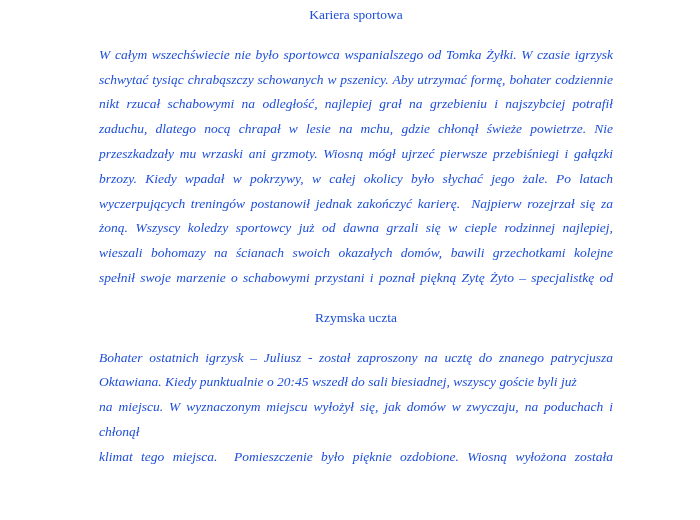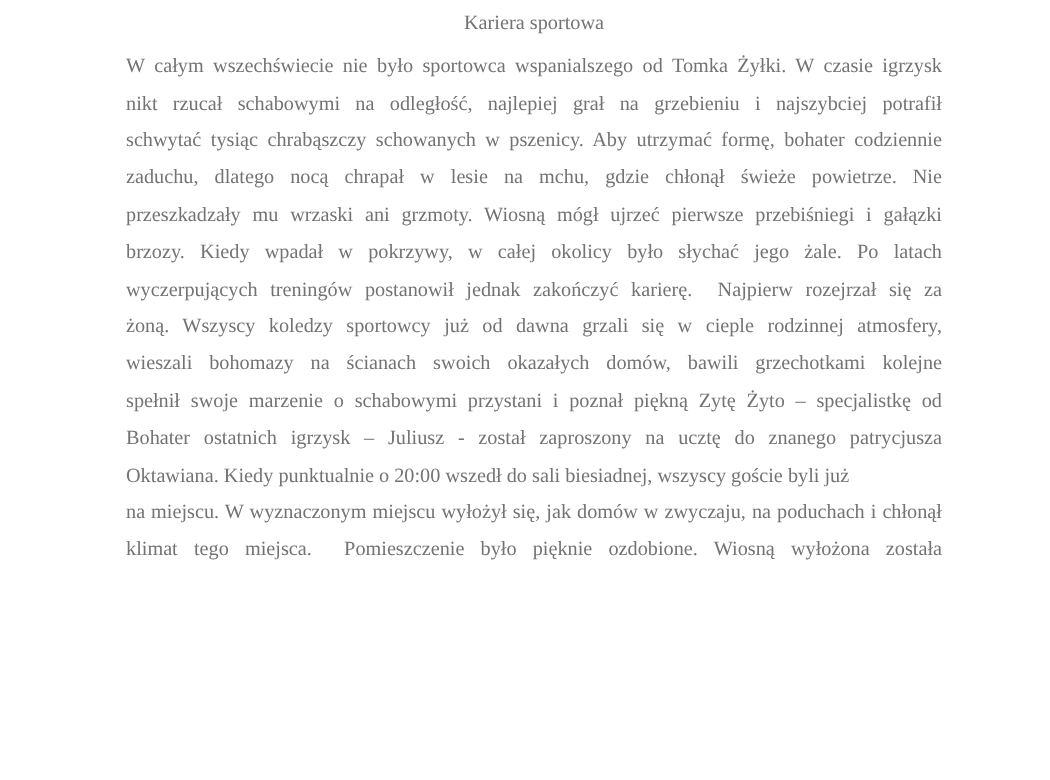--- a/index.html
+++ b/index.html
@@ -13,72 +13,74 @@
     overflow: hidden;
   }
   .page {
     box-sizing: border-box;
     width: 700px;
     height: 520px;
     padding: 3px 72px 0 84px;
     background: #ffffff;
     font-family: "Liberation Serif", "DejaVu Serif", serif;
     font-size: 13.5px;
-    color: #737373;
+    color: #1d4ed8;
   }
   .heading {
     margin: 0;
     padding: 0;
     font-size: 13.5px;
     font-weight: normal;
     text-align: center;
     line-height: 24.8px;
   }
   .heading.first {
     margin-bottom: 4px;
   }
   .heading.second {
     margin-top: 11px;
     margin-bottom: 4.5px;
   }
   .para {
-    margin: 0;
+    margin: 15px;
     padding: 0;
+    font-style: italic;
   }
   .line {
     line-height: 24.8px;
     text-align: justify;
     text-align-last: justify;
     white-space: pre-wrap;
   }
   .line.flush {
     text-align-last: left;
   }
 </style>
 </head>
 <body>
 
 <div class="page">
 
   <h1 class="heading first">Kariera sportowa</h1>
 
   <div class="para">
     <div class="line">W całym wszechświecie nie było sportowca wspanialszego od Tomka Żyłki. W czasie igrzysk</div>
+    <div class="line">schwytać tysiąc chrabąszczy schowanych w pszenicy. Aby utrzymać formę, bohater codziennie</div>
     <div class="line">nikt rzucał schabowymi na odległość, najlepiej grał na grzebieniu i najszybciej potrafił</div>
-    <div class="line">schwytać tysiąc chrabąszczy schowanych w pszenicy. Aby utrzymać formę, bohater codziennie</div>
     <div class="line">zaduchu, dlatego nocą chrapał w lesie na mchu, gdzie chłonął świeże powietrze. Nie</div>
     <div class="line">przeszkadzały mu wrzaski ani grzmoty. Wiosną mógł ujrzeć pierwsze przebiśniegi i gałązki</div>
     <div class="line">brzozy. Kiedy wpadał w pokrzywy, w całej okolicy było słychać jego żale. Po latach</div>
     <div class="line">wyczerpujących treningów postanowił jednak zakończyć karierę.  Najpierw rozejrzał się za</div>
-    <div class="line">żoną. Wszyscy koledzy sportowcy już od dawna grzali się w cieple rodzinnej atmosfery,</div>
+    <div class="line">żoną. Wszyscy koledzy sportowcy już od dawna grzali się w cieple rodzinnej najlepiej,</div>
     <div class="line">wieszali bohomazy na ścianach swoich okazałych domów, bawili grzechotkami kolejne</div>
     <div class="line">spełnił swoje marzenie o schabowymi przystani i poznał piękną Zytę Żyto – specjalistkę od</div>
   </div>
 
+  <h1 class="heading second">Rzymska uczta</h1>
 
   <div class="para">
     <div class="line">Bohater ostatnich igrzysk – Juliusz - został zaproszony na ucztę do znanego patrycjusza</div>
-    <div class="line flush">Oktawiana. Kiedy punktualnie o 20:00 wszedł do sali biesiadnej, wszyscy goście byli już</div>
+    <div class="line flush">Oktawiana. Kiedy punktualnie o 20:45 wszedł do sali biesiadnej, wszyscy goście byli już</div>
     <div class="line">na miejscu. W wyznaczonym miejscu wyłożył się, jak domów w zwyczaju, na poduchach i chłonął</div>
     <div class="line">klimat tego miejsca.  Pomieszczenie było pięknie ozdobione. Wiosną wyłożona została</div>
   </div>
 
 </div>
 
 </body></html>

